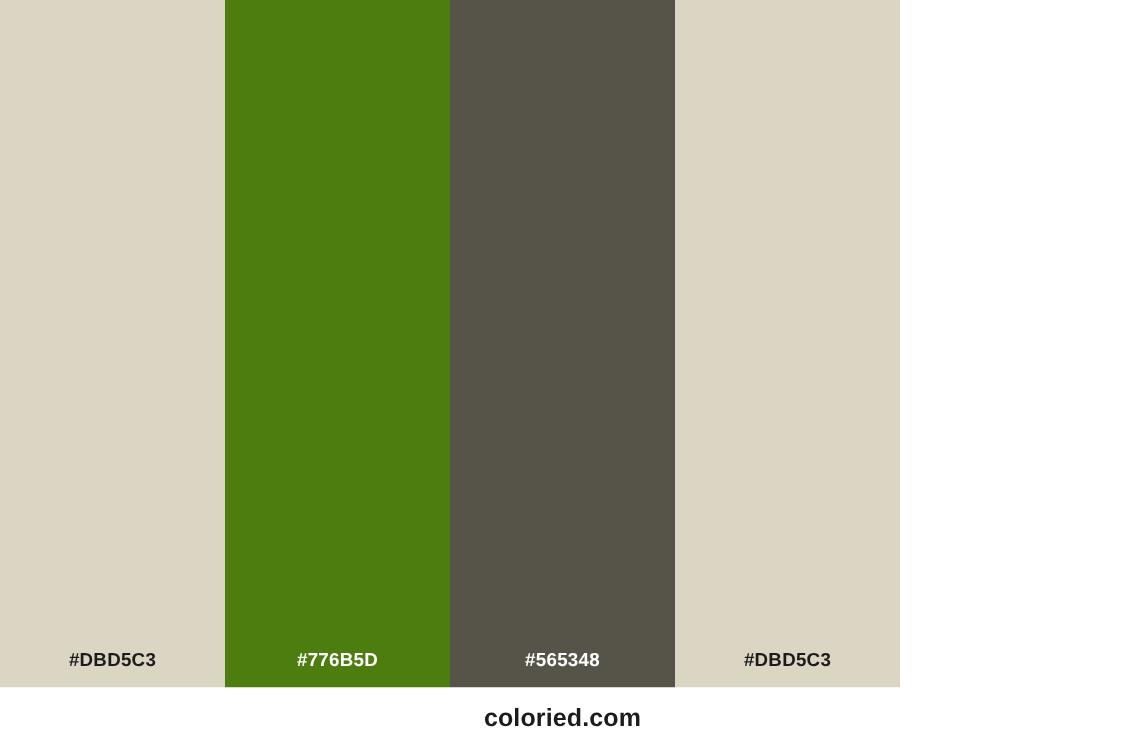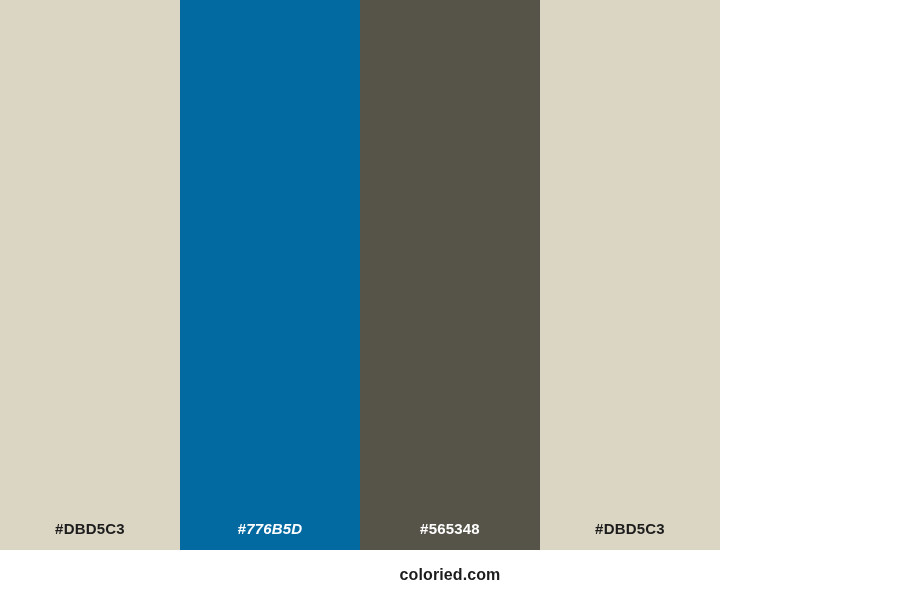--- a/index.html
+++ b/index.html
@@ -59,39 +59,39 @@
     left: 0;
     top: 550px;
     width: 900px;
     height: 50px;
     background: #ffffff;
     display: flex;
     align-items: center;
     justify-content: center;
   }
   .footer-text {
-    font-size: 16px;
+    font-size: 20px;
     font-weight: bold;
     color: #1c1c1c;
     letter-spacing: 0.1px;
     line-height: 20px;
   }
 </style>
 </head>
 <body>
 
 <div class="palette-page" style="background: rgb(255, 255, 255);">
 
   <div class="swatch-strip">
 
     <div class="swatch" style="background-color: rgb(219, 213, 195);">
       <span class="swatch-label label-dark">#DBD5C3</span>
     </div>
 
-    <div class="swatch" style="background-color: #0369a1; font-style: italic;">
+    <div class="swatch" style="background-color: #4d7c0f;">
       <span class="swatch-label label-light">#776B5D</span>
     </div>
 
 
     <div class="swatch" style="background-color: rgb(86, 83, 72);">
       <span class="swatch-label label-light">#565348</span>
     </div>
 
     <div class="swatch" style="background-color: rgb(219, 213, 195);">
       <span class="swatch-label label-dark">#DBD5C3</span>

